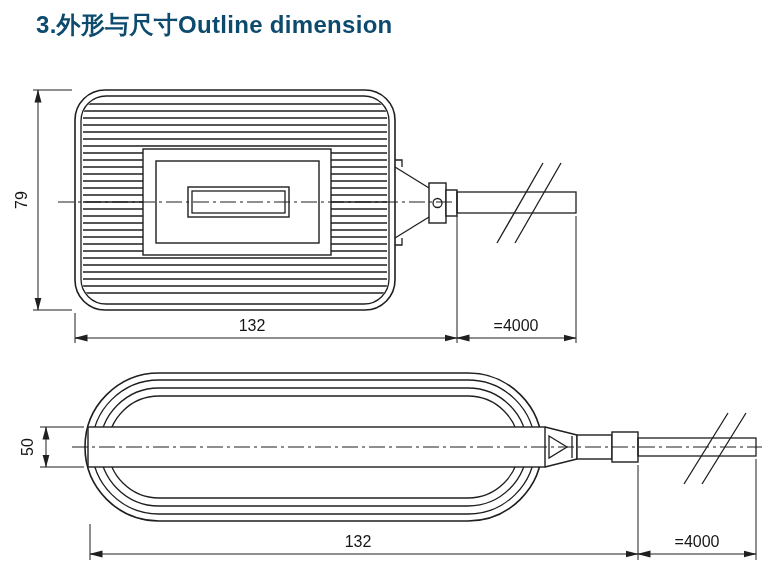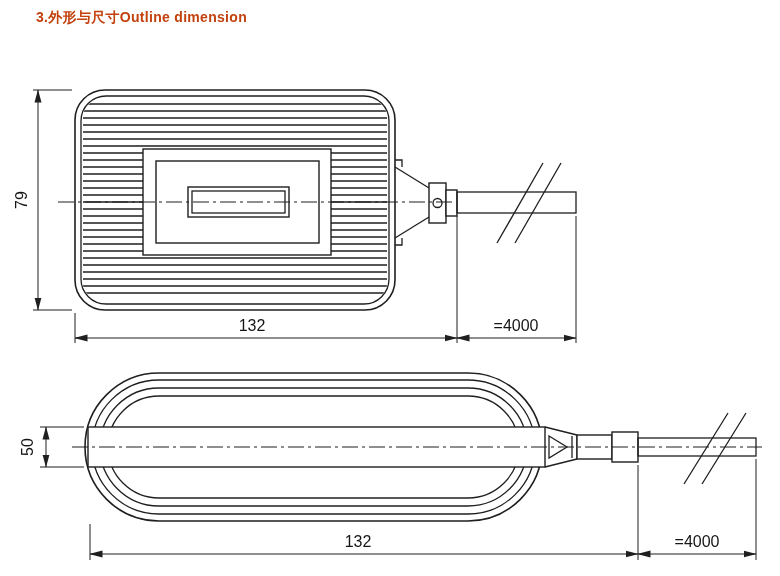--- a/index.html
+++ b/index.html
@@ -1,19 +1,19 @@
 <!DOCTYPE html>
 <html><head>
 <meta charset="utf-8">
 <style>
   * { margin:0; padding:0; box-sizing:border-box; }
   html,body { background:#ffffff; }
   body { font-family:"Liberation Sans","DejaVu Sans",sans-serif; }
   .page { position:relative; width:780px; height:576px; background:#ffffff; overflow:hidden; }
-  .title { position:absolute; left:36px; top:9px; font-size:14px; font-weight:bold; color:#c2410c; letter-spacing:0.3px; }
+  .title { position:absolute; left:36px; top:9px; font-size:24px; font-weight:bold; color:#0c4a6e; letter-spacing:0.3px; }
   svg { position:absolute; left:0; top:0; }
   .ol      { fill:none; stroke:#1f1f1f; stroke-width:1.6; }
   .ol-thin { fill:none; stroke:#1f1f1f; stroke-width:1.3; }
   .white   { fill:#ffffff; stroke:#1f1f1f; stroke-width:1.4; }
   .center  { fill:none; stroke:#1f1f1f; stroke-width:1; stroke-dasharray:16 4 3 4; }
   .dim     { fill:none; stroke:#1f1f1f; stroke-width:1; }
   .dim-text{ font-size:16px; fill:#161616; }
 </style>
 </head>
 <body>

